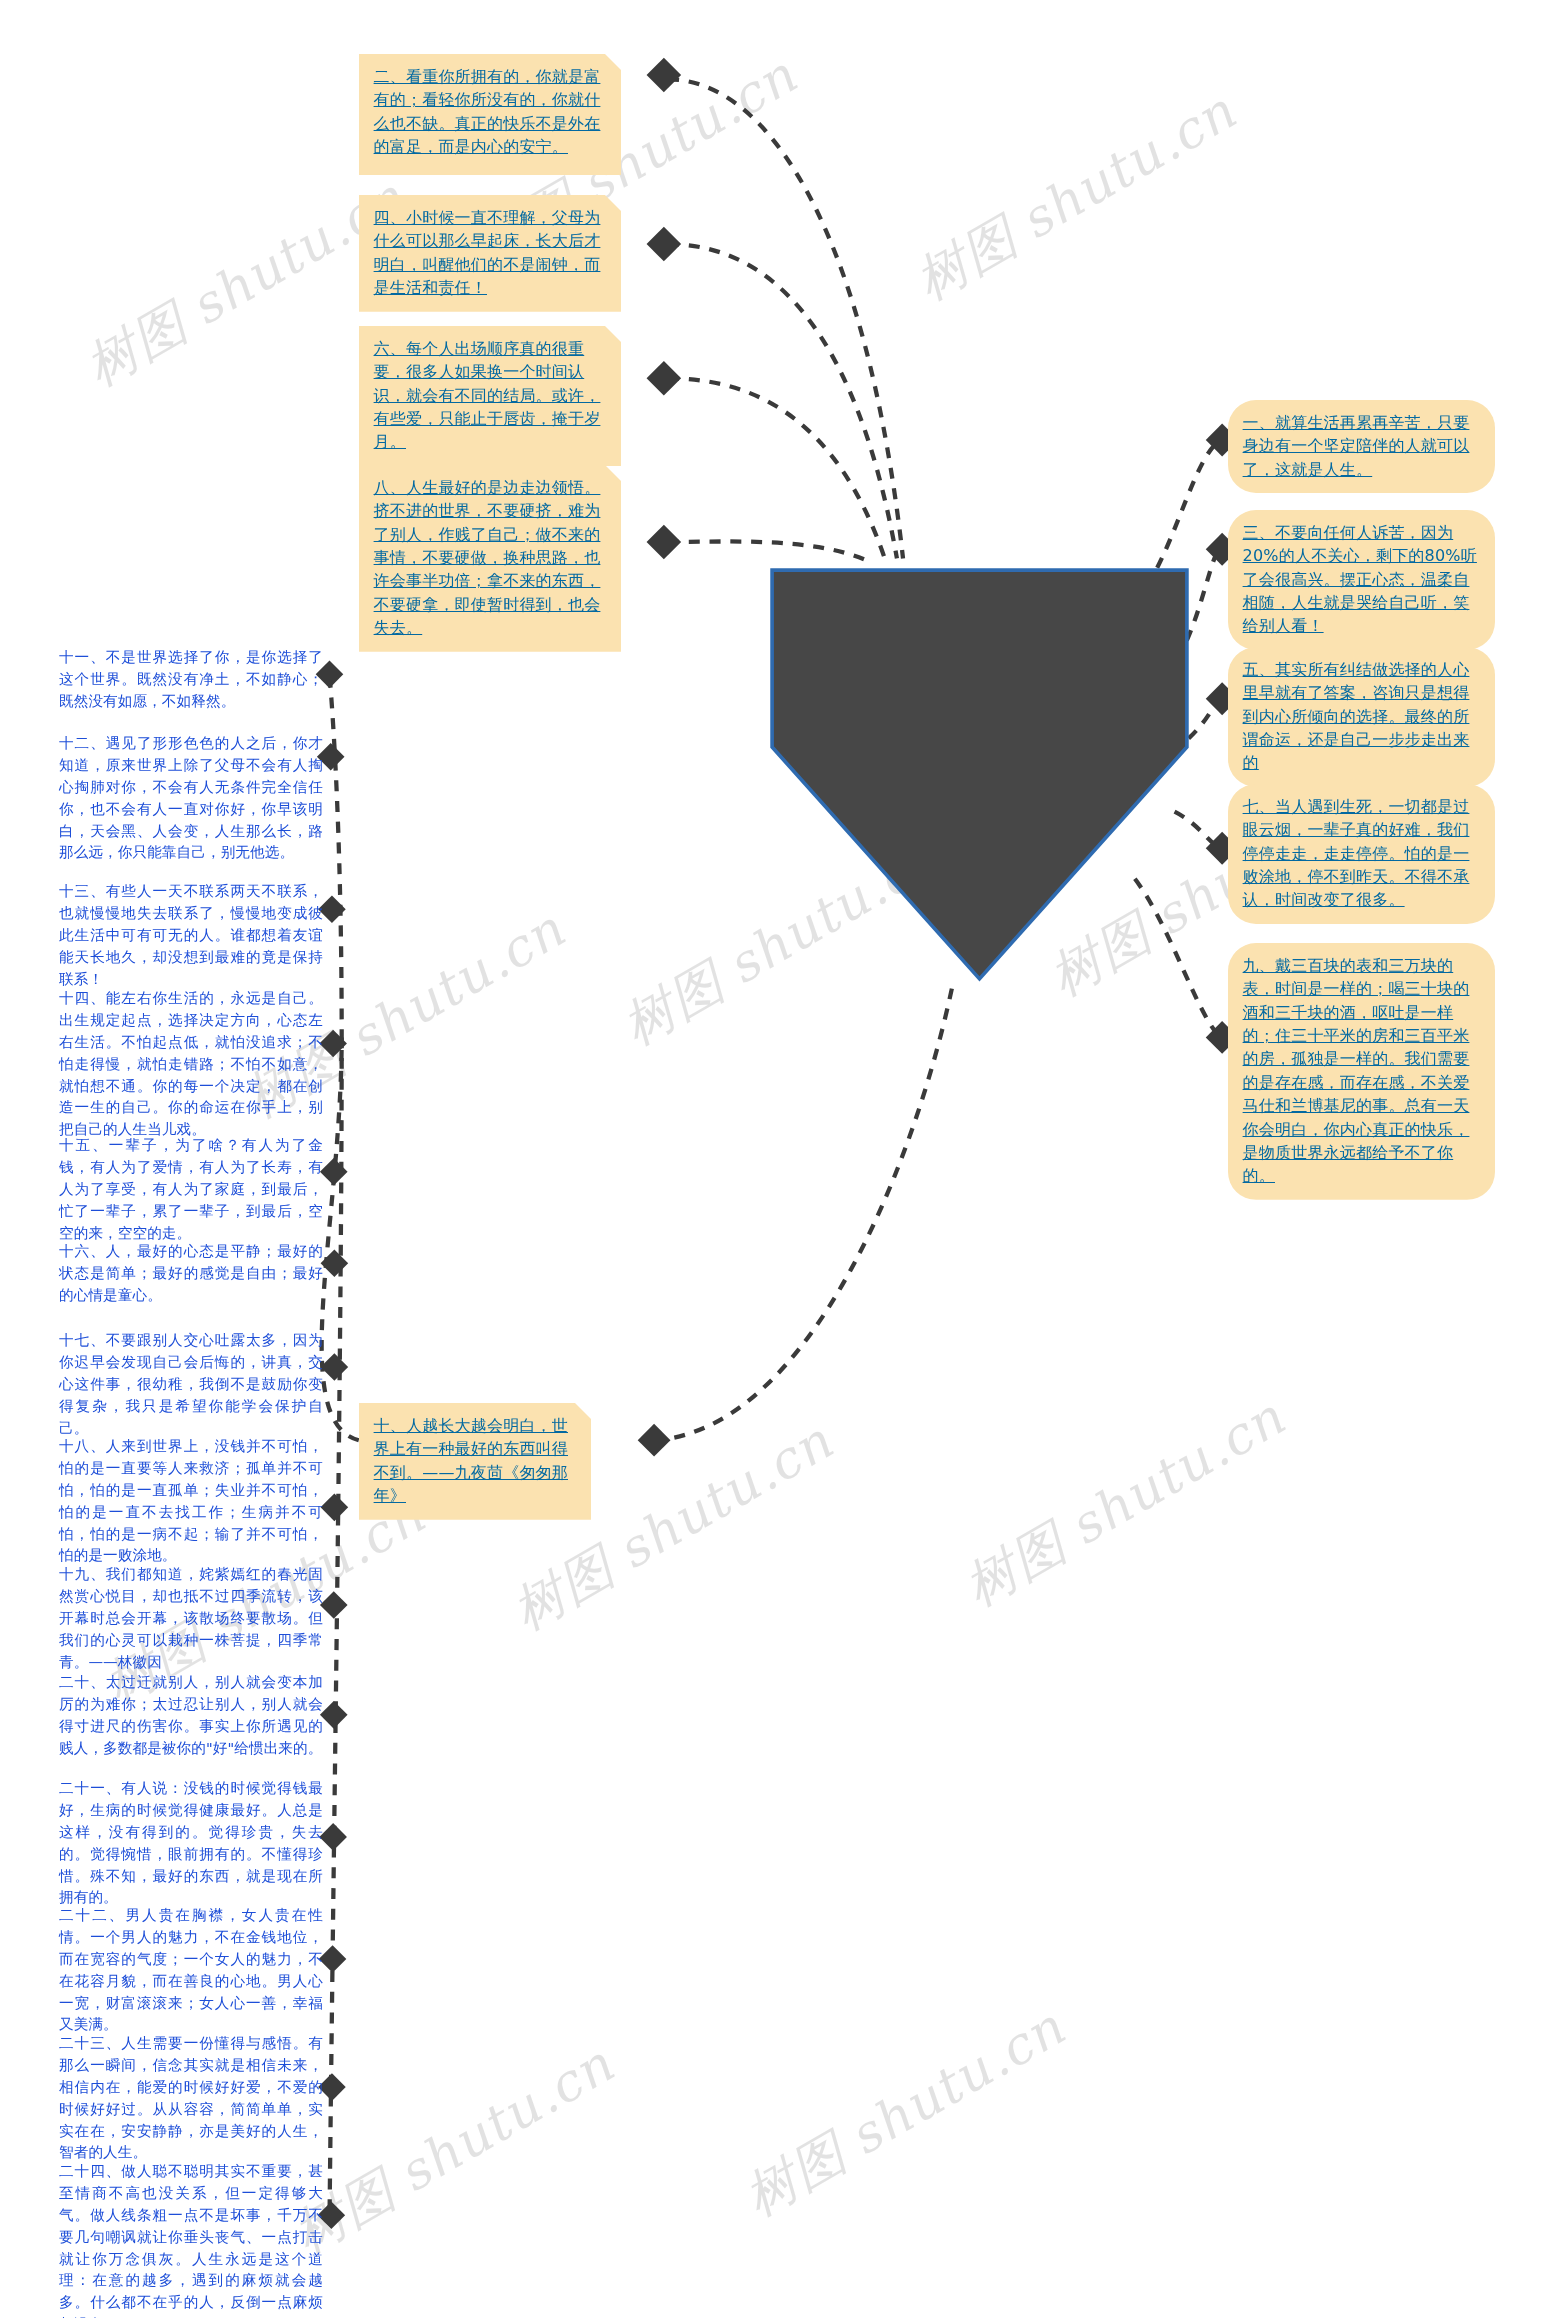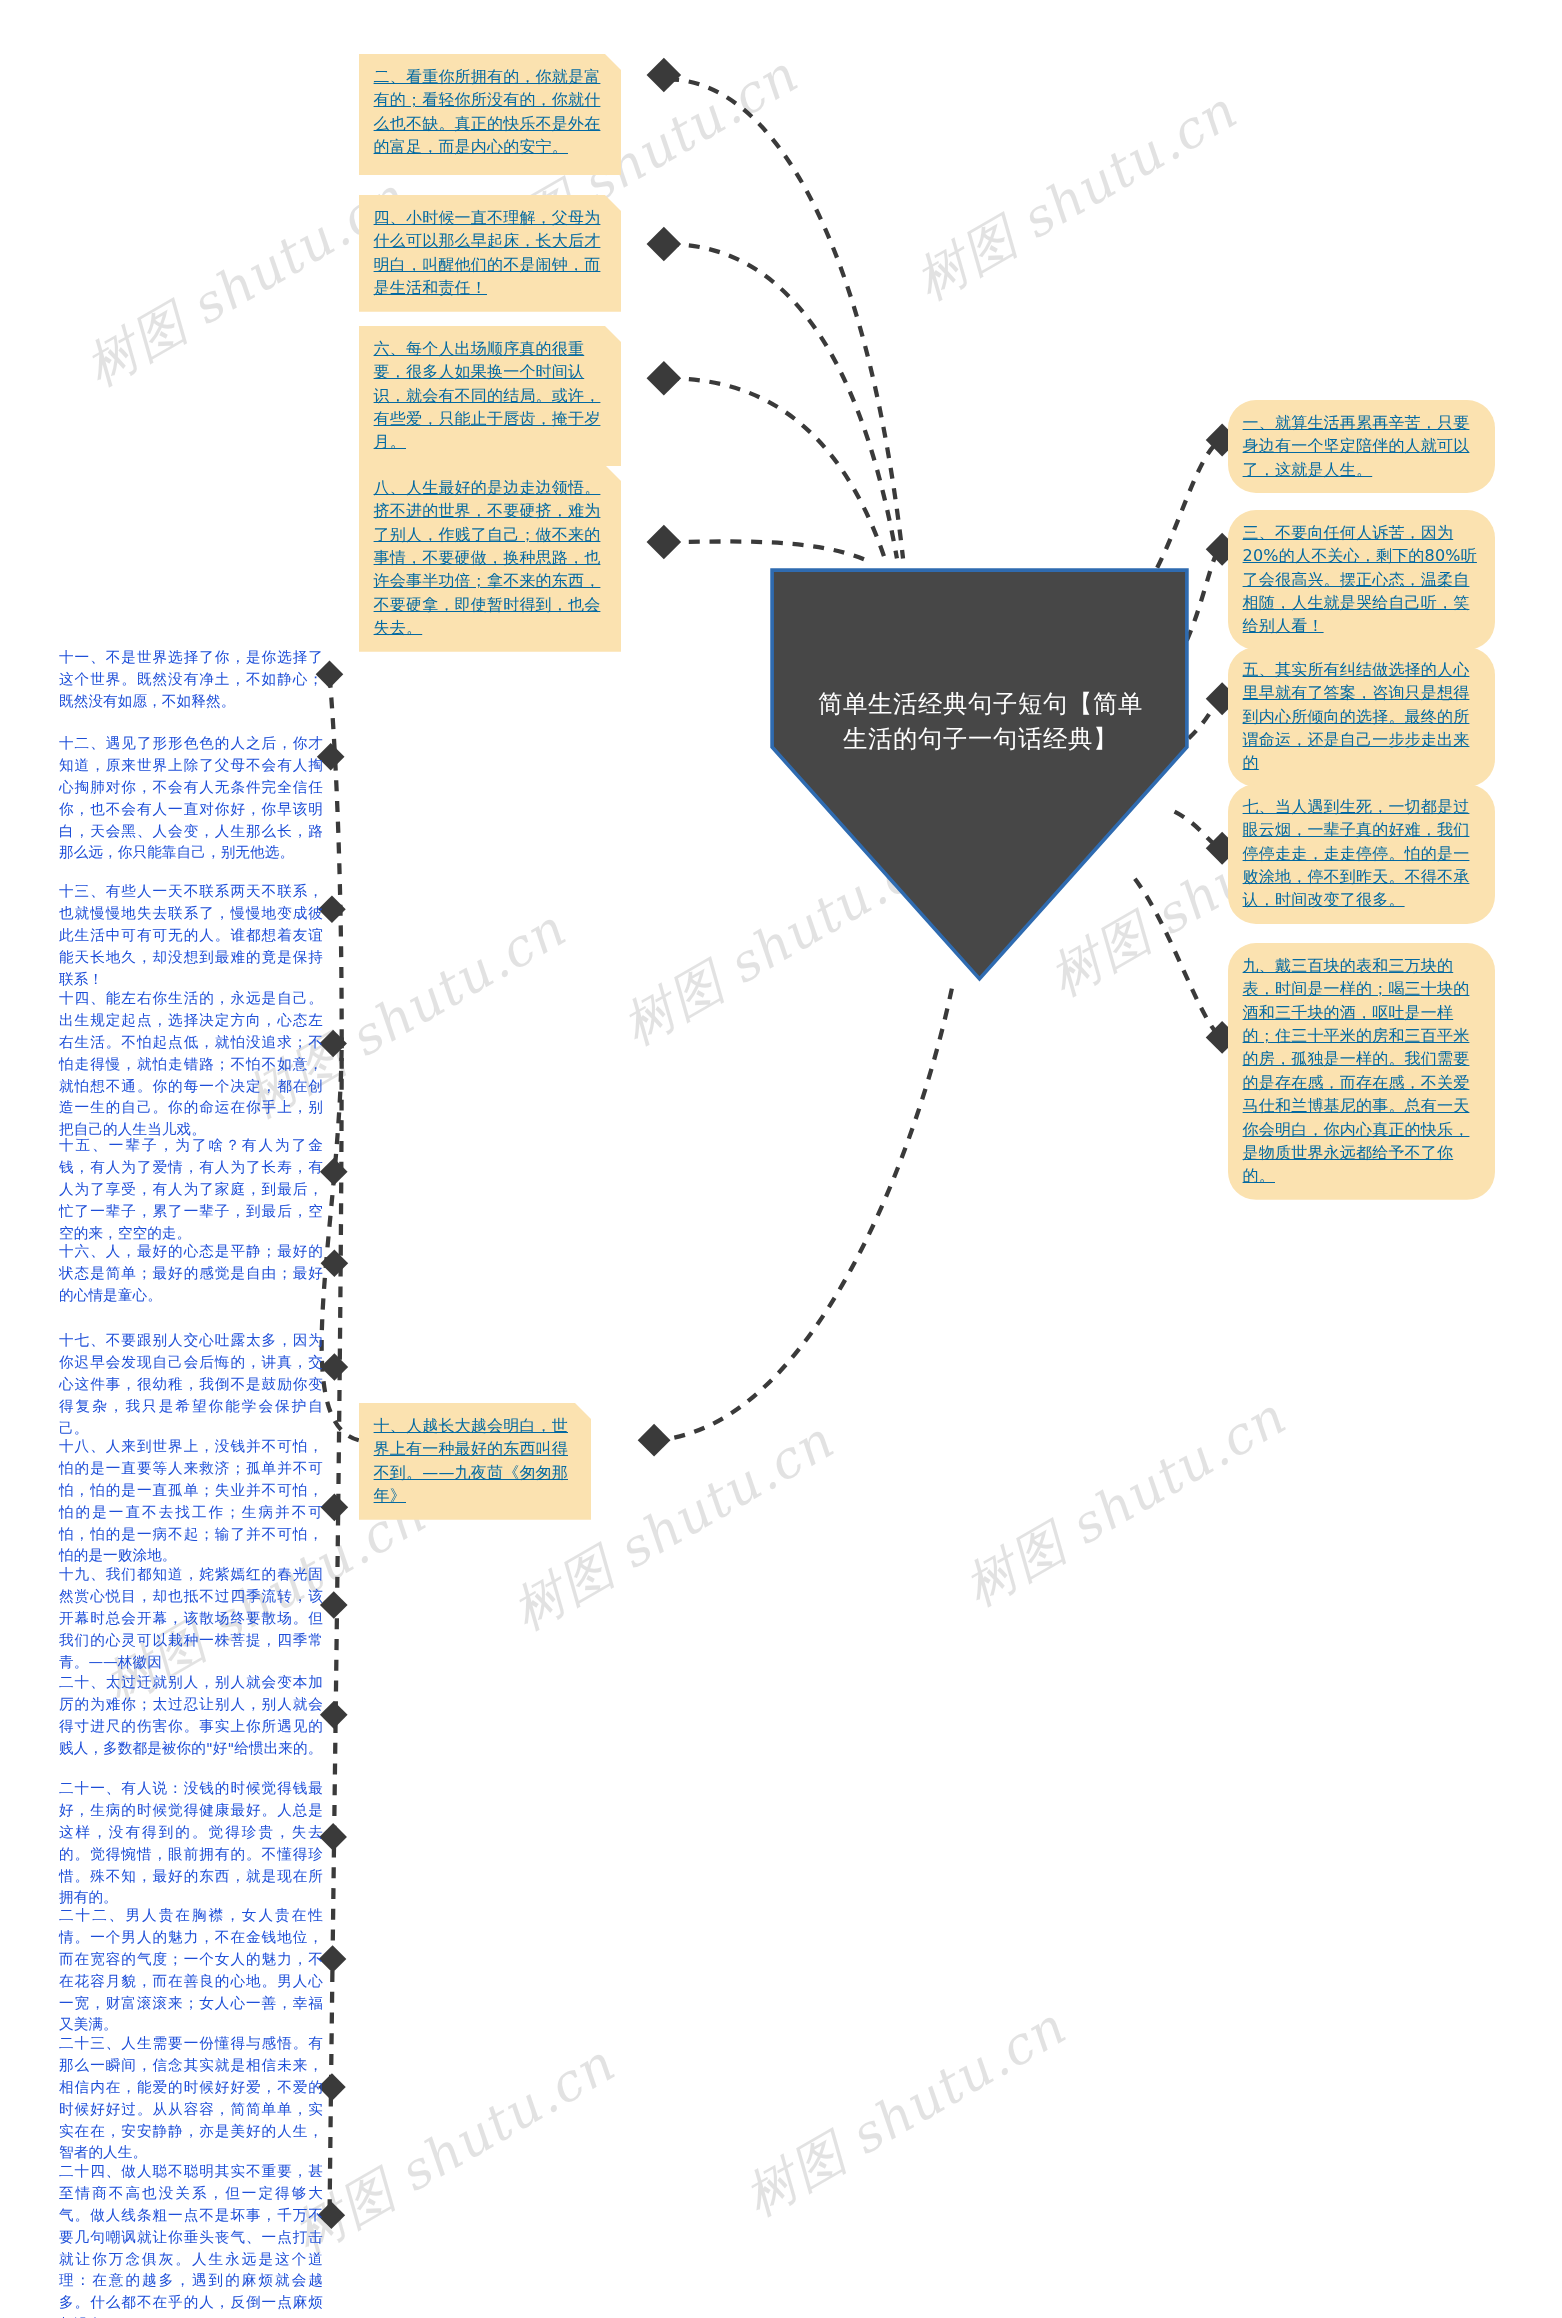--- a/index.html
+++ b/index.html
@@ -127,21 +127,20 @@
       <rect class="dia" x="529" y="3194" width="32" height="32" transform="rotate(45 545 3210)"></rect>
       <rect class="dia" x="528" y="3404" width="32" height="32" transform="rotate(45 544 3420)"></rect>
       <rect class="dia" x="527" y="3614" width="32" height="32" transform="rotate(45 543 3630)"></rect>
     </g>
   </svg>
 
   <div id="center-node">
     <svg width="427" height="421" viewBox="0 0 700 690">
       <polygon points="10,10 690,10 690,300 350,680 10,300" fill="#474747" stroke="#2f6bb0" stroke-width="6"></polygon>
     </svg>
-    <div id="center-title">简单生活经典句子短句【简单生活的句子一句话经典】</div>
   </div>
 
   <div id="notes-left">
       <div class="note cut-tr" style="left: 359px; top: 54px; width: 262px; min-height: 121px;"><span>二、看重你所拥有的，你就是富有的；看轻你所没有的，你就什么也不缺。真正的快乐不是外在的富足，而是内心的安宁。</span></div>
       <div class="note cut-tr" style="left: 359px; top: 195px; width: 262px; min-height: 103px;"><span>四、小时候一直不理解，父母为什么可以那么早起床，长大后才明白，叫醒他们的不是闹钟，而是生活和责任！</span></div>
       <div class="note cut-tr" style="left: 359px; top: 326px; width: 262px; min-height: 115px;"><span>六、每个人出场顺序真的很重要，很多人如果换一个时间认识，就会有不同的结局。或许，有些爱，只能止于唇齿，掩于岁月。</span></div>
       <div class="note cut-tr" style="left: 359px; top: 465px; width: 262px; min-height: 157px;"><span>八、人生最好的是边走边领悟。挤不进的世界，不要硬挤，难为了别人，作贱了自己；做不来的事情，不要硬做，换种思路，也许会事半功倍；拿不来的东西，不要硬拿，即使暂时得到，也会失去。</span></div>
       <div class="note cut-tr" style="left: 359px; top: 1403px; width: 232px; min-height: 78px;"><span>十、人越长大越会明白，世界上有一种最好的东西叫得不到。——九夜茴《匆匆那年》</span></div>
     </div>
 

